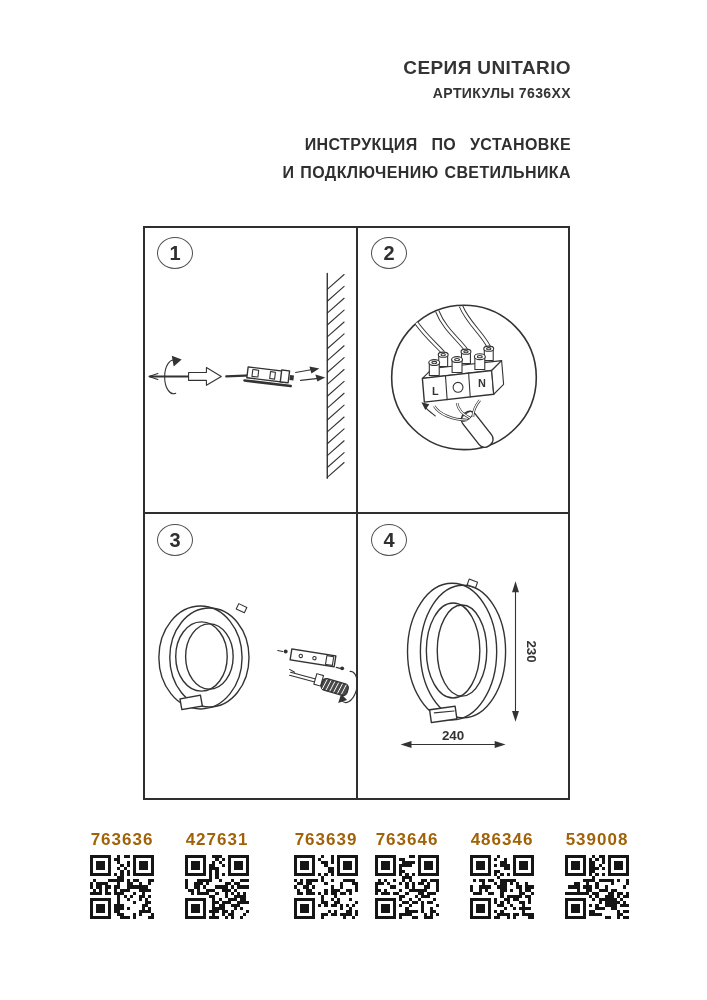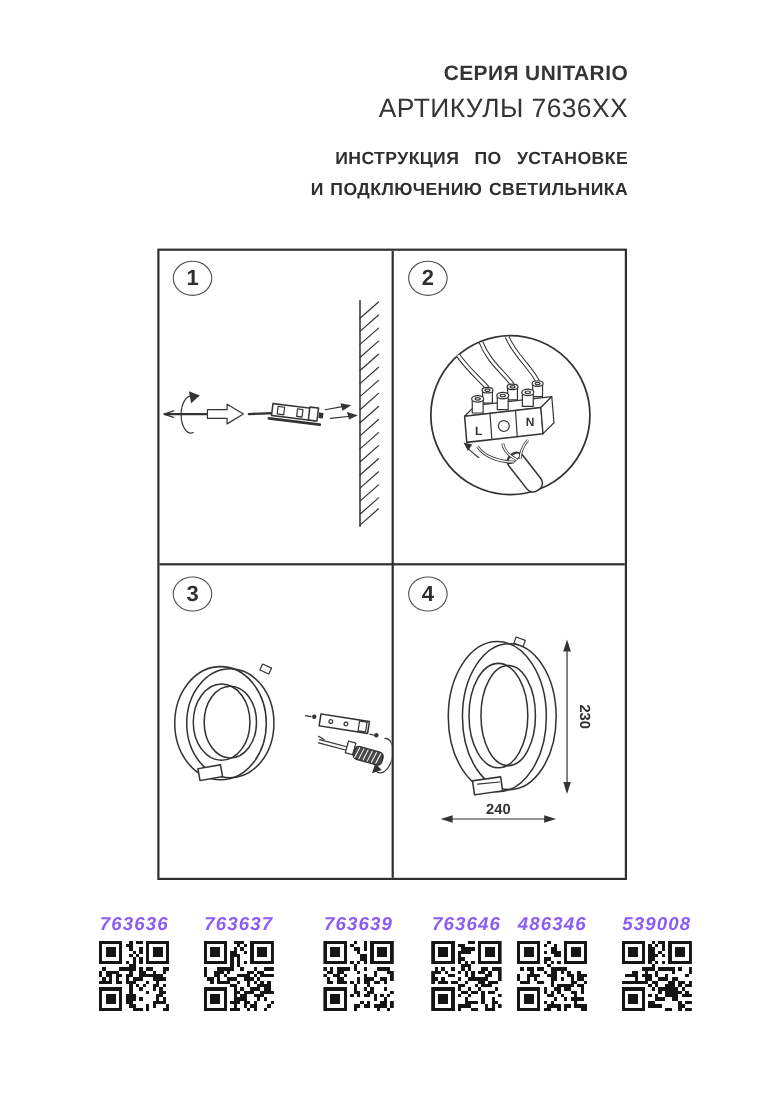--- a/index.html
+++ b/index.html
@@ -4,21 +4,21 @@
 <style>
   html,body{margin:0;padding:0;background:#e8e8e8;}
   .page{
     position:relative;width:707px;height:1000px;background:#ffffff;
     font-family:"Liberation Sans","DejaVu Sans",sans-serif;color:#343434;
     margin:0 auto;overflow:hidden;
   }
   
   .hdr-series{position:absolute;top:57px;right:136px;font-size:19px;font-weight:bold;
     letter-spacing:.4px;color:#343434;}
-  .hdr-articles{position:absolute;top:85px;right:136px;font-size:24px;font-weight:normal;
+  .hdr-articles{position:absolute;top:85px;right:136px;font-size:14px;font-weight:bold;
     letter-spacing:.4px;color:#343434;}
   .hdr-title{position:absolute;top:131px;right:136px;text-align:right;font-weight:bold;
     font-size:16px;line-height:28px;color:#2f2f2f;letter-spacing:.4px;}
   .hdr-title .l1{display:block;word-spacing:9px;}
   .hdr-title .l2{display:block;word-spacing:1px;padding-left:16px;}
   
   .grid{position:absolute;left:143px;top:226px;width:427px;height:574px;
     border:2px solid #2f2f2f;box-sizing:border-box;background:#fff;}
   .grid .vline{position:absolute;left:210.5px;top:0;width:2px;height:100%;background:#2f2f2f;}
   .grid .hline{position:absolute;left:0;top:284px;width:100%;height:2px;background:#2f2f2f;}
@@ -36,21 +36,21 @@
   .panel .tw2{stroke:#fff;stroke-width:1.2;fill:none;stroke-linecap:butt;}
   .panel text{fill:#333;stroke:none;font-weight:bold;
     font-family:"Liberation Sans","DejaVu Sans",sans-serif;}
   .panel .hatchw{stroke:#fff;stroke-width:.9;}
   .badge{position:absolute;width:36px;height:32px;border:1.6px solid #4e4e4e;border-radius:50%;
     display:flex;align-items:center;justify-content:center;font-size:20px;font-weight:bold;
     color:#2f2f2f;background:#fff;box-sizing:border-box;}
   .b1{left:12px;top:9px;} .b2{left:226px;top:9px;} .b3{left:12px;top:296px;} .b4{left:226px;top:296px;}
   
   .article-col{position:absolute;top:830px;width:84px;text-align:center;}
-  .article-code{font-size:17px;font-weight:bold;color:#8b5cf6;letter-spacing:1px;height:21px;font-style:italic;}
+  .article-code{font-size:17px;font-weight:bold;color:#a16207;letter-spacing:1px;height:21px;}
   .qr{display:block;margin:4px auto 0;width:64px;height:64px;}
   .qr rect{fill:#151515;}
 </style>
 </head>
 <body>
 
 <div class="page">
 
   <div class="hdr-series">СЕРИЯ UNITARIO</div>
   <div class="hdr-articles">АРТИКУЛЫ 7636ХХ</div>
@@ -440,21 +440,21 @@
         <rect x="6" y="20" width="1" height="1"></rect>
         <rect x="10" y="20" width="1" height="1"></rect>
         <rect x="11" y="20" width="1" height="1"></rect>
         <rect x="12" y="20" width="1" height="1"></rect>
         <rect x="14" y="20" width="1" height="1"></rect>
         <rect x="19" y="20" width="1" height="1"></rect>
         <rect x="20" y="20" width="1" height="1"></rect>
       </svg>
   </div>
   <div class="article-col" style="left:175px">
-    <div class="article-code">763637</div>
+    <div class="article-code">427631</div>
     <svg class="qr" viewBox="0 0 21 21" shape-rendering="crispEdges">
         <rect x="0" y="0" width="1" height="1"></rect>
         <rect x="1" y="0" width="1" height="1"></rect>
         <rect x="2" y="0" width="1" height="1"></rect>
         <rect x="3" y="0" width="1" height="1"></rect>
         <rect x="4" y="0" width="1" height="1"></rect>
         <rect x="5" y="0" width="1" height="1"></rect>
         <rect x="6" y="0" width="1" height="1"></rect>
         <rect x="9" y="0" width="1" height="1"></rect>
         <rect x="10" y="0" width="1" height="1"></rect>
@@ -875,21 +875,21 @@
         <rect x="2" y="20" width="1" height="1"></rect>
         <rect x="3" y="20" width="1" height="1"></rect>
         <rect x="4" y="20" width="1" height="1"></rect>
         <rect x="5" y="20" width="1" height="1"></rect>
         <rect x="6" y="20" width="1" height="1"></rect>
         <rect x="9" y="20" width="1" height="1"></rect>
         <rect x="16" y="20" width="1" height="1"></rect>
         <rect x="19" y="20" width="1" height="1"></rect>
       </svg>
   </div>
-  <div class="article-col" style="left:382px">
+  <div class="article-col" style="left:365px">
     <div class="article-code">763646</div>
     <svg class="qr" viewBox="0 0 21 21" shape-rendering="crispEdges">
         <rect x="0" y="0" width="1" height="1"></rect>
         <rect x="1" y="0" width="1" height="1"></rect>
         <rect x="2" y="0" width="1" height="1"></rect>
         <rect x="3" y="0" width="1" height="1"></rect>
         <rect x="4" y="0" width="1" height="1"></rect>
         <rect x="5" y="0" width="1" height="1"></rect>
         <rect x="6" y="0" width="1" height="1"></rect>
         <rect x="11" y="0" width="1" height="1"></rect>

